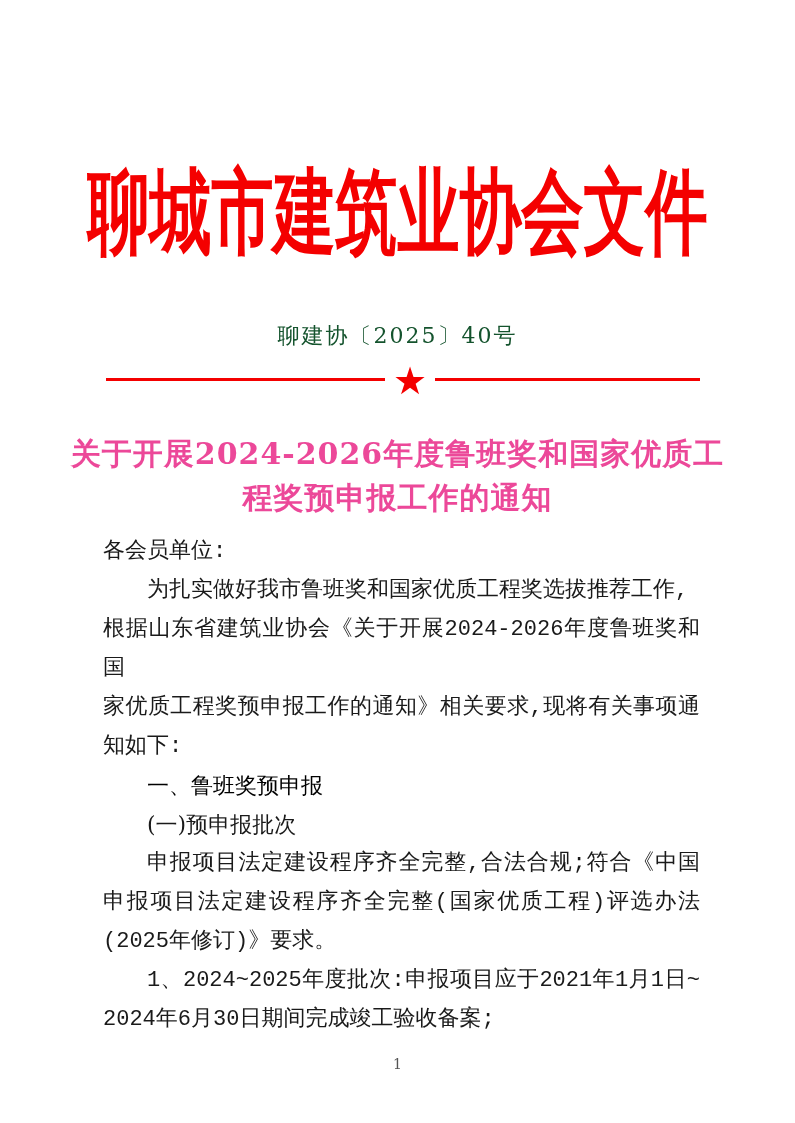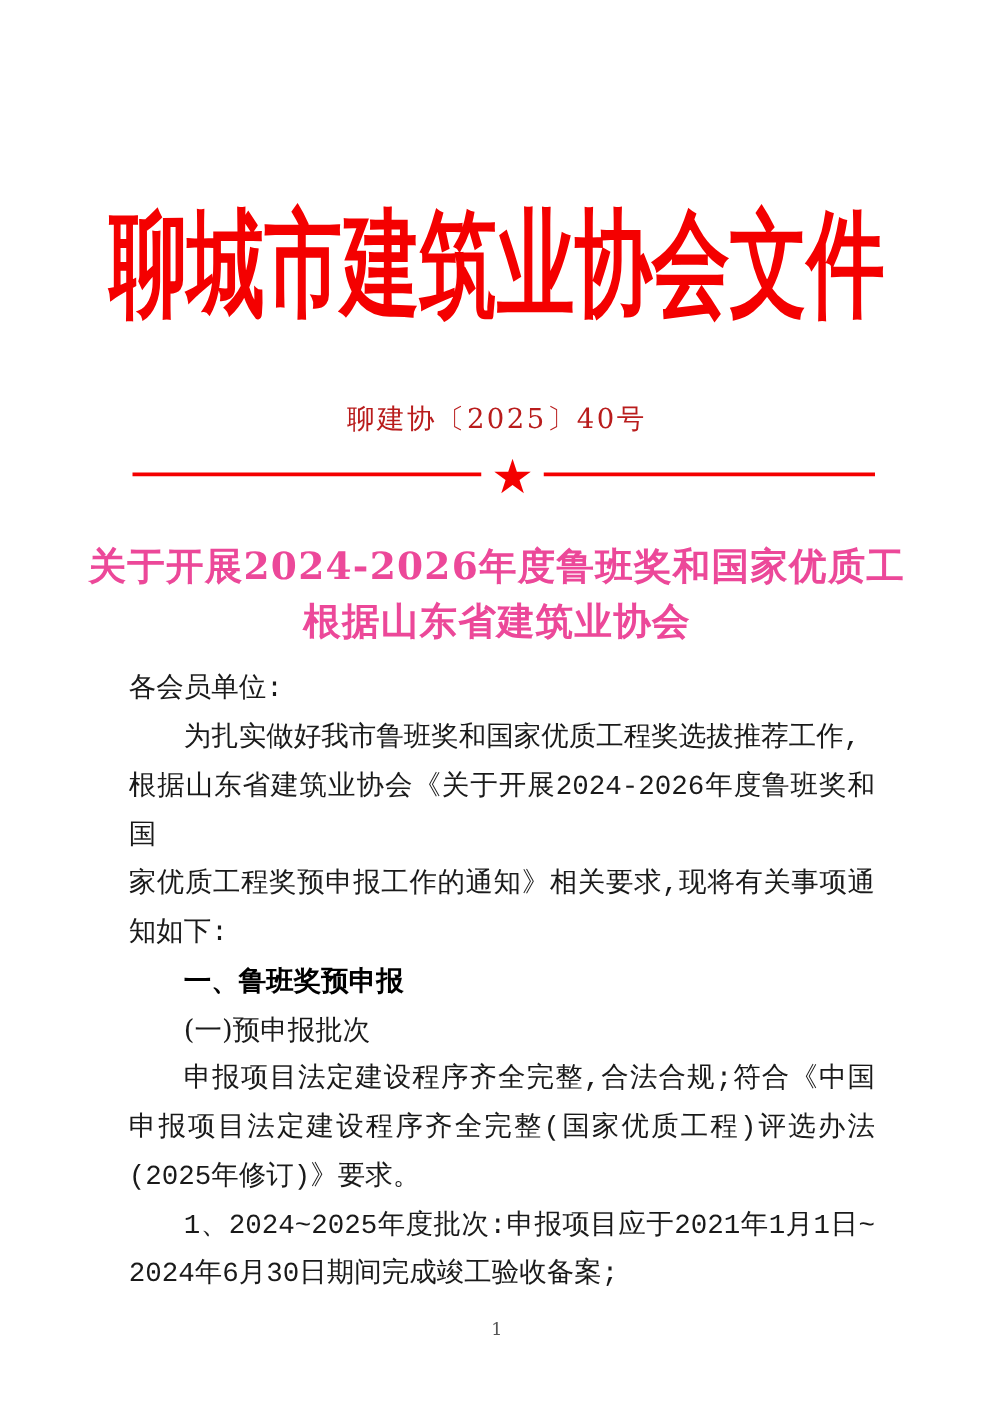--- a/index.html
+++ b/index.html
@@ -35,21 +35,21 @@
 
   
   .doc-number {
     position: absolute;
     top: 320px;
     left: 0;
     right: 0;
     text-align: center;
     font-size: 22px;
     line-height: 32px;
-    color: #b91c1c;
+    color: #14532d;
     letter-spacing: 2px;
   }
 
   
   .divider { position: absolute; top: 0; left: 0; width: 100%; height: 0; }
   .divider .seg {
     position: absolute;
     top: 378px;
     height: 3px;
     background: #f40000;
@@ -95,21 +95,21 @@
   .bl { white-space: nowrap; font-family: Liberation Mono, monospace; }
   .bl.indent { text-indent: 2em; }
   .bl.justify {
     white-space: normal;
     text-align: justify;
     text-align-last: justify;
     text-justify: inter-character;
   }
   .bl.h1 {
     font-family: "DejaVu Sans", sans-serif;
-    font-weight: bold;
+    font-weight: normal;
     color: #000000;
   }
   .bl.kai { font-family: "DejaVu Serif", serif; }
 
   
   .page-number {
     position: absolute;
     top: 1054px;
     left: 0;
     right: 0;
@@ -129,21 +129,21 @@
   <div class="doc-number">聊建协〔2025〕40号</div>
 
   <div class="divider">
     <div class="seg left"></div>
     <span class="star">★</span>
     <div class="seg right"></div>
   </div>
 
   <div class="doc-title">
     <div>关于开展2024-2026年度鲁班奖和国家优质工</div>
-    <div>根据山东省建筑业协会</div>
+    <div>程奖预申报工作的通知</div>
   </div>
 
   <div class="body-text">
     <div class="bl">各会员单位:</div>
     <div class="bl indent">为扎实做好我市鲁班奖和国家优质工程奖选拔推荐工作,</div>
     <div class="bl justify">根据山东省建筑业协会《关于开展2024-2026年度鲁班奖和国</div>
     <div class="bl justify">家优质工程奖预申报工作的通知》相关要求,现将有关事项通</div>
     <div class="bl">知如下:</div>
     <div class="bl indent h1">一、鲁班奖预申报</div>
     <div class="bl indent kai">(一)预申报批次</div>

